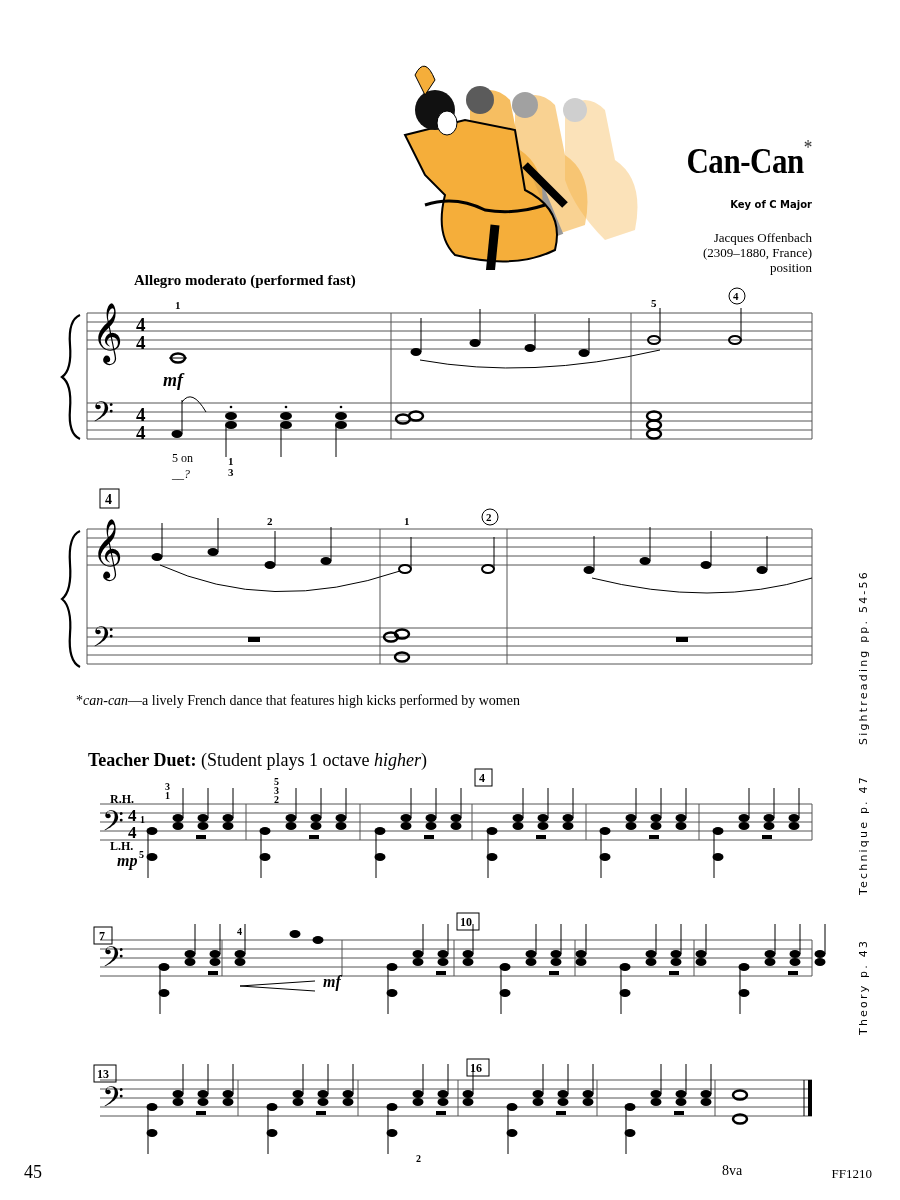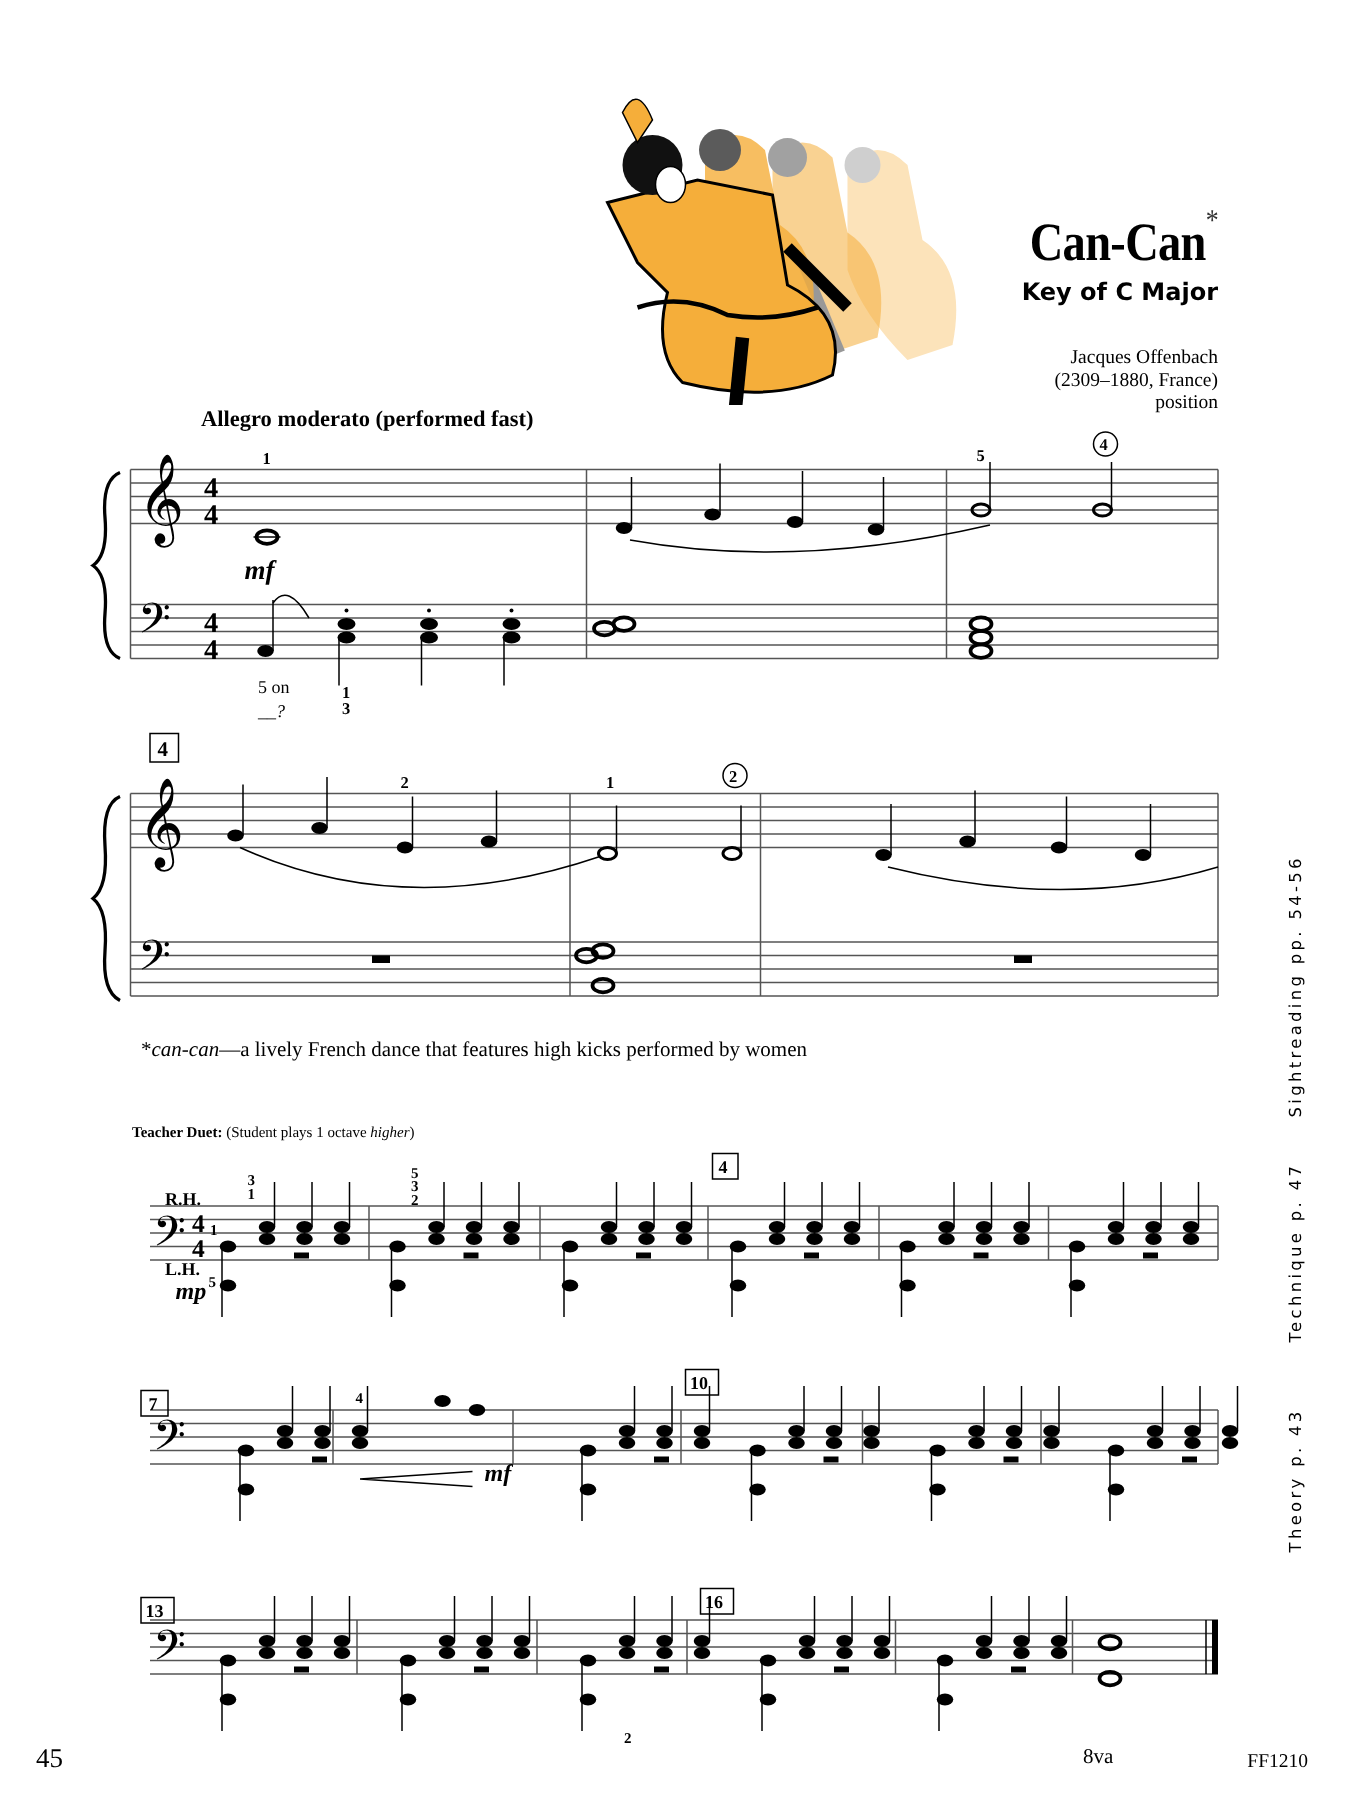--- a/index.html
+++ b/index.html
@@ -6,26 +6,26 @@
   body { width:900px; height:1200px; position:relative; overflow:hidden;
          font-family:"Liberation Serif","DejaVu Serif",serif; color:#000; }
   .abs { position:absolute; }
   .intro { left:88px; top:64px; width:290px; font-size:16px; line-height:20px; }
   .intro p { margin:0 0 11px 0; }
   .bullet { position:relative; padding-left:17px; }
   .bullet .dot { position:absolute; left:0; top:7px; width:7px; height:7px; border-radius:50%; background:#f0a82a; }
   .title { right:88px; top:140px; font-size:36px; font-weight:bold; letter-spacing:-0.5px;
            font-family:"Liberation Serif",serif; transform:scaleX(0.86); transform-origin:right; }
   .title sup { font-size:20px; font-weight:normal; color:#333; vertical-align:top; position:relative; top:-4px; }
-  .key { right:88px; top:185px; font-family:"DejaVu Sans","Liberation Sans",sans-serif; font-weight:bold; font-size:16px; }
+  .key { right:88px; top:199px; font-family:"DejaVu Sans","Liberation Sans",sans-serif; font-weight:bold; font-size:10px; }
   .composer { right:88px; top:230px; text-align:right; font-size:13px; line-height:15px; }
   .composer .b { font-weight:normal; }
   .tempo { left:134px; top:272px; font-weight:bold; font-size:15px; }
-  .footnote { left:94px; top:693px; font-size:14px; }
-  .duet-head { left:88px; top:750px; font-size:10px; }
+  .footnote { left:76px; top:693px; font-size:14px; }
+  .duet-head { left:88px; top:750px; font-size:18px; }
   .sidebar-vert { left:857px; top:605px; width:30px; height:430px; }
   .sidebar-vert span { position:absolute; left:0; transform:rotate(-90deg); transform-origin:left top;
                        font-family:"DejaVu Sans",sans-serif; font-size:11px; letter-spacing:2.2px; white-space:nowrap; }
   .pagenum { left:24px; top:1162px; font-size:18px; }
   .code { right:28px; top:1166px; font-size:13px; }
   svg text { font-family:"Liberation Serif",serif; }
 </style>
 </head>
 <body>
 

